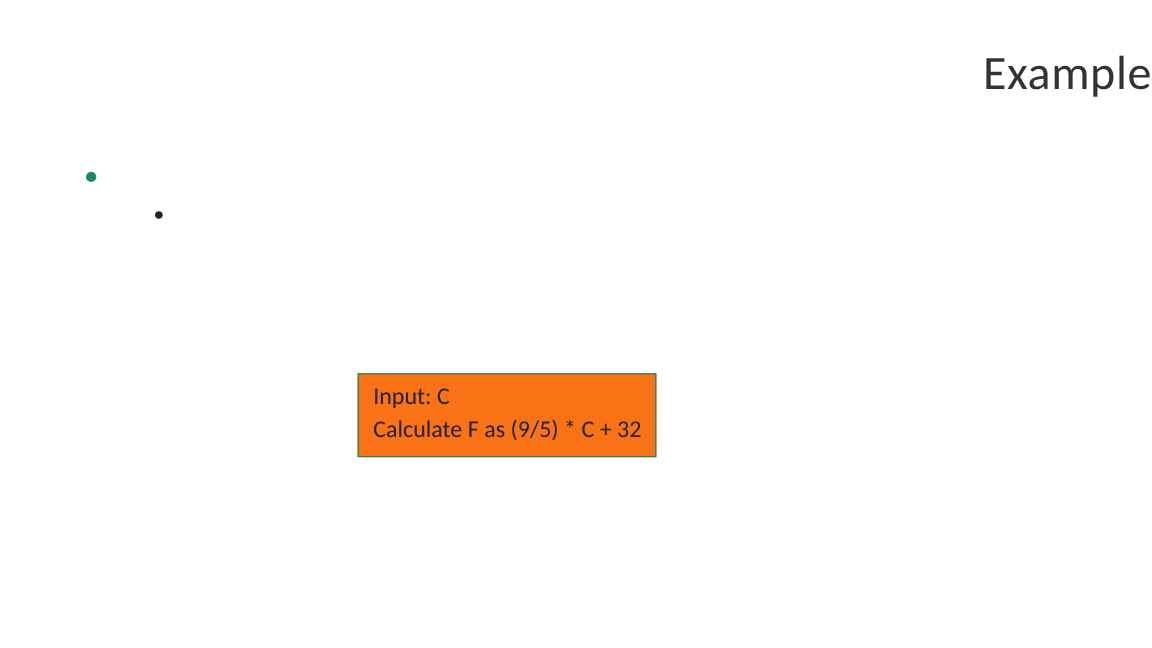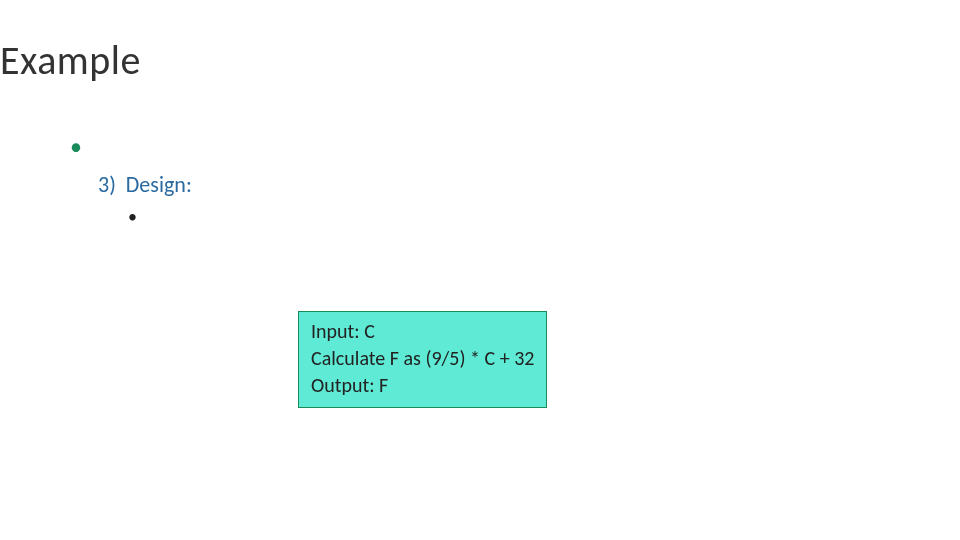--- a/index.html
+++ b/index.html
@@ -12,21 +12,21 @@
       overflow: hidden;
     }
     .slide {
       width: 960px;
       height: 540px;
       position: relative;
       padding: 0;
     }
     .title {
       width: 100%;
-      text-align: left;
+      text-align: right;
       font-size: 40px;
       font-weight: 400;
       color: #333;
       margin-top: 36px;
       letter-spacing: 0.5px;
     }
     .body {
       margin-top: 50px;
       margin-left: 70px;
     }
@@ -65,46 +65,42 @@
     }
     .codebox {
       position: absolute;
       left: 298px;
       top: 275px;
       border: 1.5px solid #1a8a5a;
       padding: 6px 12px 8px 12px;
       font-size: 20px;
       line-height: 1.35;
       color: #222;
-      background: #5eead4;
+      background: #f97316;
     }
     .codebox .line { white-space: nowrap; }
   </style>
 </head>
 <body>
 
 <div class="slide">
 
   <div class="title">Example</div>
 
   <div class="body">
 
     <div class="lvl1">
       <span class="bullet-dot">•</span>
     </div>
 
-    <div class="lvl2">
-      <span class="ord">3)</span><span>Design:</span>
-    </div>
 
     <div class="lvl3">
       <span class="bullet-dot">•</span>
     </div>
 
   </div>
 
   <div class="codebox">
     <div class="line">Input: C</div>
     <div class="line">Calculate F as (9/5) * C + 32</div>
-    <div class="line">Output: F</div>
   </div>
 
 </div>
 
 </body></html>

